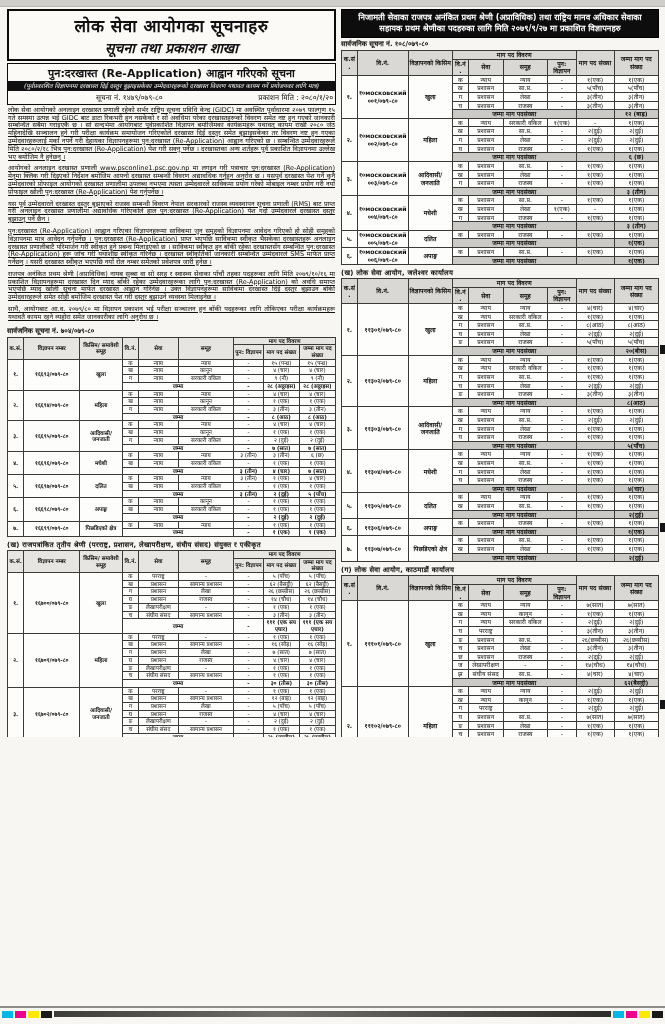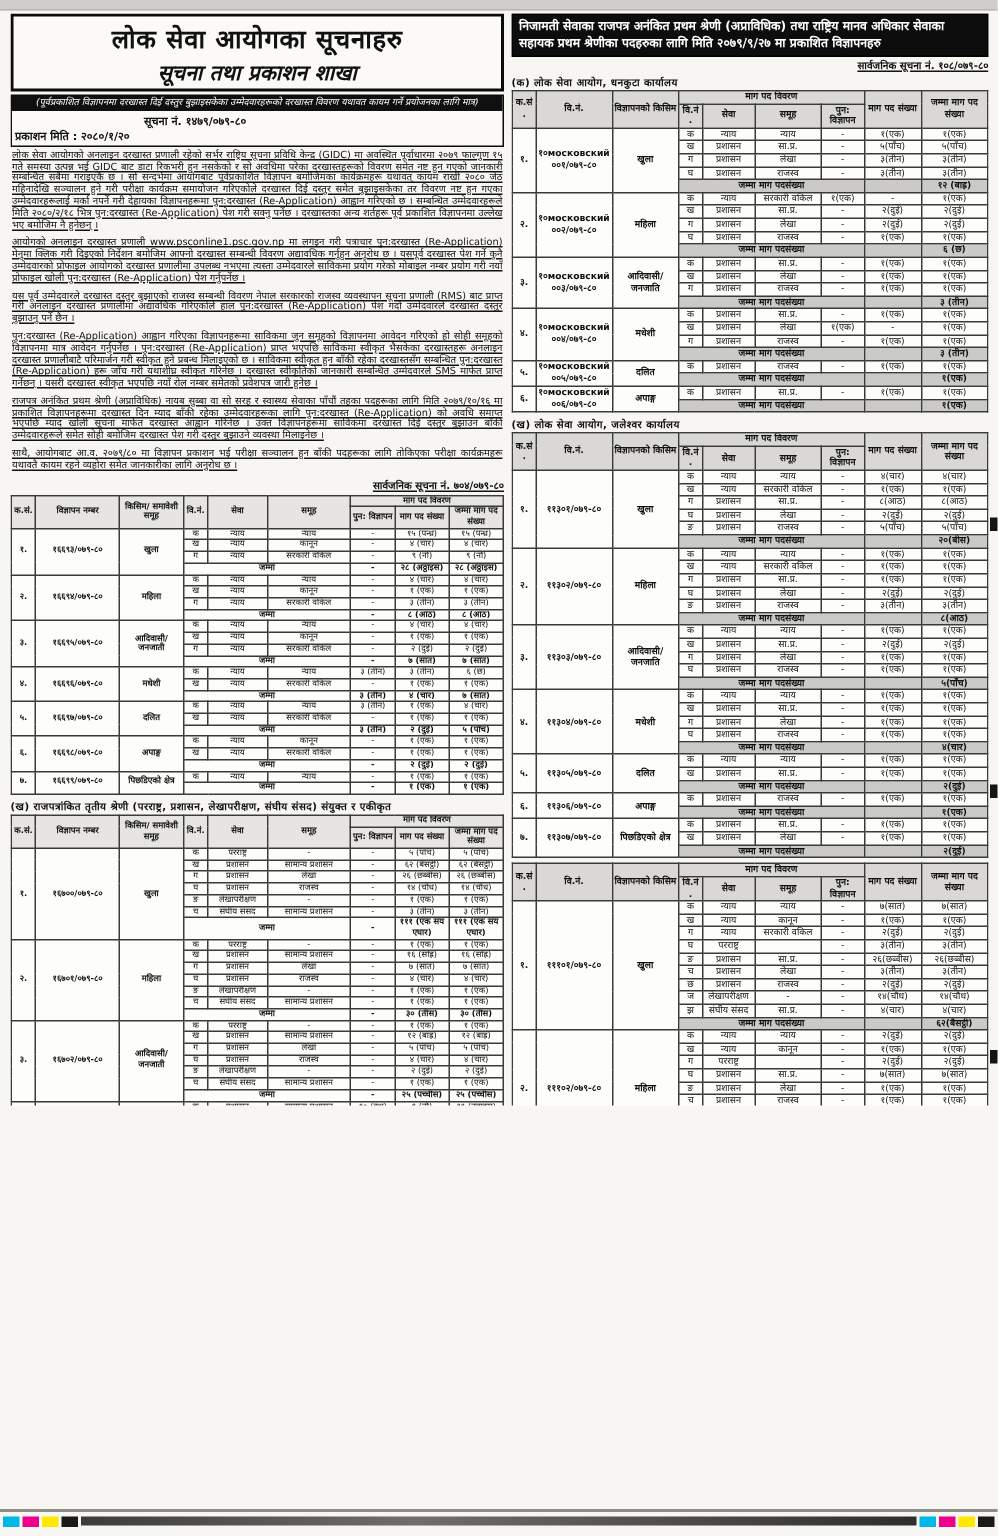--- a/index.html
+++ b/index.html
@@ -13,27 +13,27 @@
   
   .masthead{border:2px solid #0b0b0b;text-align:center;padding:3px 2px 2px;background:#fbfaf7;margin-bottom:2px;}
   .masthead-title{font-size:17px;font-weight:700;letter-spacing:.5px;font-family:"DejaVu Serif","Liberation Serif",serif;}
   .masthead-office{font-size:11px;font-weight:700;margin-top:1px;}
   .masthead-branch{font-size:14px;font-weight:700;font-style:italic;margin-top:1px;}
 
   
   .reapp{border:1.6px solid #0b0b0b;margin-bottom:2px;background:#fbfaf7;}
   .reapp-h{font-size:11px;font-weight:700;text-align:center;padding:1px 0;}
   .reapp-sub{background:#101010;color:#fdfdfd;font-size:6.2px;font-style:italic;text-align:center;padding:1px 2px;line-height:1.25;}
-  .notice-line{display:flex;justify-content:space-between;font-size:7.4px;font-weight:700;padding:1px 2px 2px;flex-direction:column;}
+  .notice-line{display:flex;justify-content:space-between;font-size:7.4px;font-weight:400;padding:1px 2px 2px;}
   .notice-line .nn{margin-left:86px;}
 
   .para{font-size:6.5px;line-height:1.2;text-align:justify;margin:0 1px 4px;text-decoration:underline;}
 
-  .sec-head{background:#0d0d0d;color:#fff;font-weight:700;font-size:8.2px;line-height:1.4;text-align:left;padding:2px 4px;border:1px solid #000;}
-  .sec-no{text-align:right;font-size:6.8px;font-weight:700;margin:1px 0 2px;text-decoration:underline;}
+  .sec-head{background:#0d0d0d;color:#fff;font-weight:700;font-size:8.2px;line-height:1.4;text-align:center;padding:2px 4px;border:1px solid #000;}
+  .sec-no{text-align:left;font-size:6.8px;font-weight:700;margin:1px 0 2px;}
 
   .tbl-label{font-size:6.8px;font-weight:700;margin:2px 0 1px;letter-spacing:.3px;}
 
   .grid{width:100%;border-collapse:collapse;table-layout:fixed;margin-bottom:3px;background:#fdfdfb;}
   .grid th,.grid td{border:1px solid #3a3a38;padding:0 1px;text-align:center;overflow:hidden;word-break:break-word;}
   .col-left .grid{font-size:5.6px;line-height:1.2;}
   .col-right .grid{font-size:6.1px;line-height:1.25;}
   .grid th{font-weight:700;background:#e6e5e1;}
   .col-right .grid th{background:#d9d8d4;}
   .grid td.advt,.grid td.cat,.grid td.sn{font-weight:700;}
@@ -54,20 +54,21 @@
 
 <div class="edge-top"></div>
 
 <div class="col col-left">
   <div class="masthead">
     <div class="masthead-title">लोक सेवा आयोगका सूचनाहरु</div>
     <div class="masthead-branch">सूचना तथा प्रकाशन शाखा</div>
   </div>
 
   <div class="reapp">
+    <div class="reapp-h">पुन:दरखास्त (Re-Application) आह्वान गरिएको सूचना</div>
     <div class="reapp-sub">(पूर्वप्रकाशित विज्ञापनमा दरखास्त दिई दस्तुर बुझाइसकेका उम्मेदवारहरूको दरखास्त विवरण यथावत कायम गर्ने प्रयोजनका लागि मात्र)</div>
     <div class="notice-line">
       <span class="nn">सूचना नं. १४७९/०७९-८०</span>
       <span class="pd">प्रकाशन मिति : २०८०/१/२०</span>
     </div>
   </div>
 
   <div class="para">लोक सेवा आयोगको अनलाइन दरखास्त प्रणाली रहेको सर्भर राष्ट्रिय सूचना प्रविधि केन्द्र (GIDC) मा अवस्थित पूर्वाधारमा २०७९ फाल्गुण १५ गते समस्या उत्पन्न भई GIDC बाट डाटा रिकभरी हुन नसकेको र सो अवधिमा परेका दरखास्तहरूको विवरण समेत नष्ट हुन गएको जानकारी सम्बन्धित सबैमा गराइएकै छ । सो सन्दर्भमा आयोगबाट पूर्वप्रकाशित विज्ञापन बमोजिमका कार्यक्रमहरू यथावत् कायम राखी २०८० जेठ महिनादेखि सञ्चालन हुने गरी परीक्षा कार्यक्रम समायोजन गरिएकोले दरखास्त दिई दस्तुर समेत बुझाइसकेका तर विवरण नष्ट हुन गएका उम्मेदवारहरूलाई मर्का नपर्ने गरी देहायका विज्ञापनहरूमा पुन:दरखास्त (Re-Application) आह्वान गरिएको छ । सम्बन्धित उम्मेदवारहरूले मिति २०८०/२/१८ भित्र पुन:दरखास्त (Re-Application) पेश गरी सक्नु पर्नेछ । दरखास्तका अन्य शर्तहरू पूर्व प्रकाशित विज्ञापनमा उल्लेख भए बमोजिम नै हुनेछन् ।</div>
   <div class="para">आयोगको अनलाइन दरखास्त प्रणाली www.psconline1.psc.gov.np मा लगइन गरी पत्राचार पुन:दरखास्त (Re-Application) मेनुमा क्लिक गरी दिइएको निर्देशन बमोजिम आफ्नो दरखास्त सम्बन्धी विवरण अद्यावधिक गर्नुहुन अनुरोध छ । यसपूर्व दरखास्त पेश गर्ने कुनै उम्मेदवारको प्रोफाइल आयोगको दरखास्त प्रणालीमा उपलब्ध नभएमा त्यस्ता उम्मेदवारले साविकमा प्रयोग गरेको मोबाइल नम्बर प्रयोग गरी नयाँ प्रोफाइल खोली पुन:दरखास्त (Re-Application) पेश गर्नुपर्नेछ ।</div>
   <div class="para">यस पूर्व उम्मेदवारले दरखास्त दस्तुर बुझाएको राजस्व सम्बन्धी विवरण नेपाल सरकारको राजस्व व्यवस्थापन सूचना प्रणाली (RMS) बाट प्राप्त गरी अनलाइन दरखास्त प्रणालीमा अद्यावधिक गरिएकोले हाल पुन:दरखास्त (Re-Application) पेश गर्दा उम्मेदवारले दरखास्त दस्तुर बुझाउनु पर्ने छैन ।</div>
@@ -733,21 +734,20 @@
           </tr>
         </thead>
       </table>
     </div>
 </div>
 
 <div class="col col-right">
   <div class="sec-head">निजामती सेवाका राजपत्र अनंकित प्रथम श्रेणी (अप्राविधिक) तथा राष्ट्रिय मानव अधिकार सेवाका सहायक प्रथम श्रेणीका पदहरुका लागि मिति २०७९/९/२७ मा प्रकाशित विज्ञापनहरु</div>
   <div class="sec-no">सार्वजनिक सूचना नं. १०८/०७९-८०</div>
 
-  <div class="tbl-label">(क) लोक सेवा आयोग, धनकुटा कार्यालय</div>
   <div>
       <table class="grid">
         <colgroup>
           <col style="width: 5%;">
           <col style="width: 16%;">
           <col style="width: 14%;">
           <col style="width: 5%;">
           <col style="width: 11%;">
           <col style="width: 14%;">
           <col style="width: 9%;">
@@ -1219,20 +1219,21 @@
           </tr>
           <tr class="total">
             <td class="tlabel" colspan="4">जम्मा माग पदसंख्या</td>
             <td></td>
             <td>२(दुई)</td>
           </tr>
         </tbody>
       </table>
     </div>
 
+  <div class="tbl-label">(ग) लोक सेवा आयोग, काठमाडौं कार्यालय</div>
   <div>
       <table class="grid">
         <colgroup>
           <col style="width: 5%;">
           <col style="width: 16%;">
           <col style="width: 14%;">
           <col style="width: 5%;">
           <col style="width: 11%;">
           <col style="width: 14%;">
           <col style="width: 9%;">

